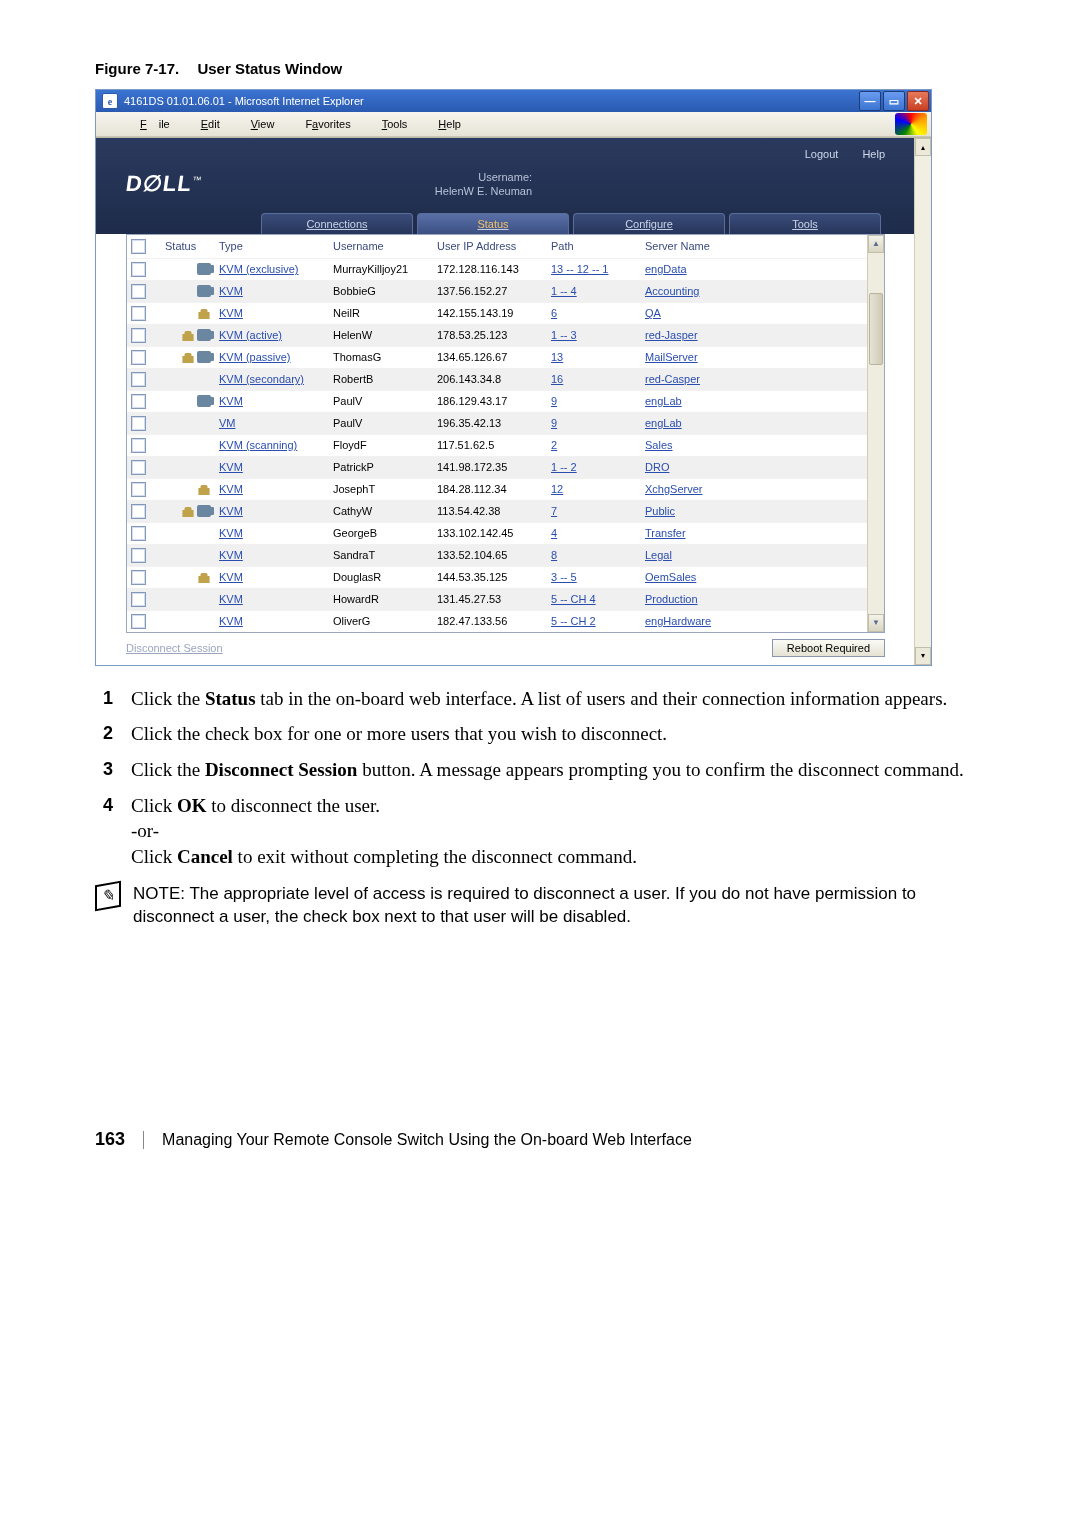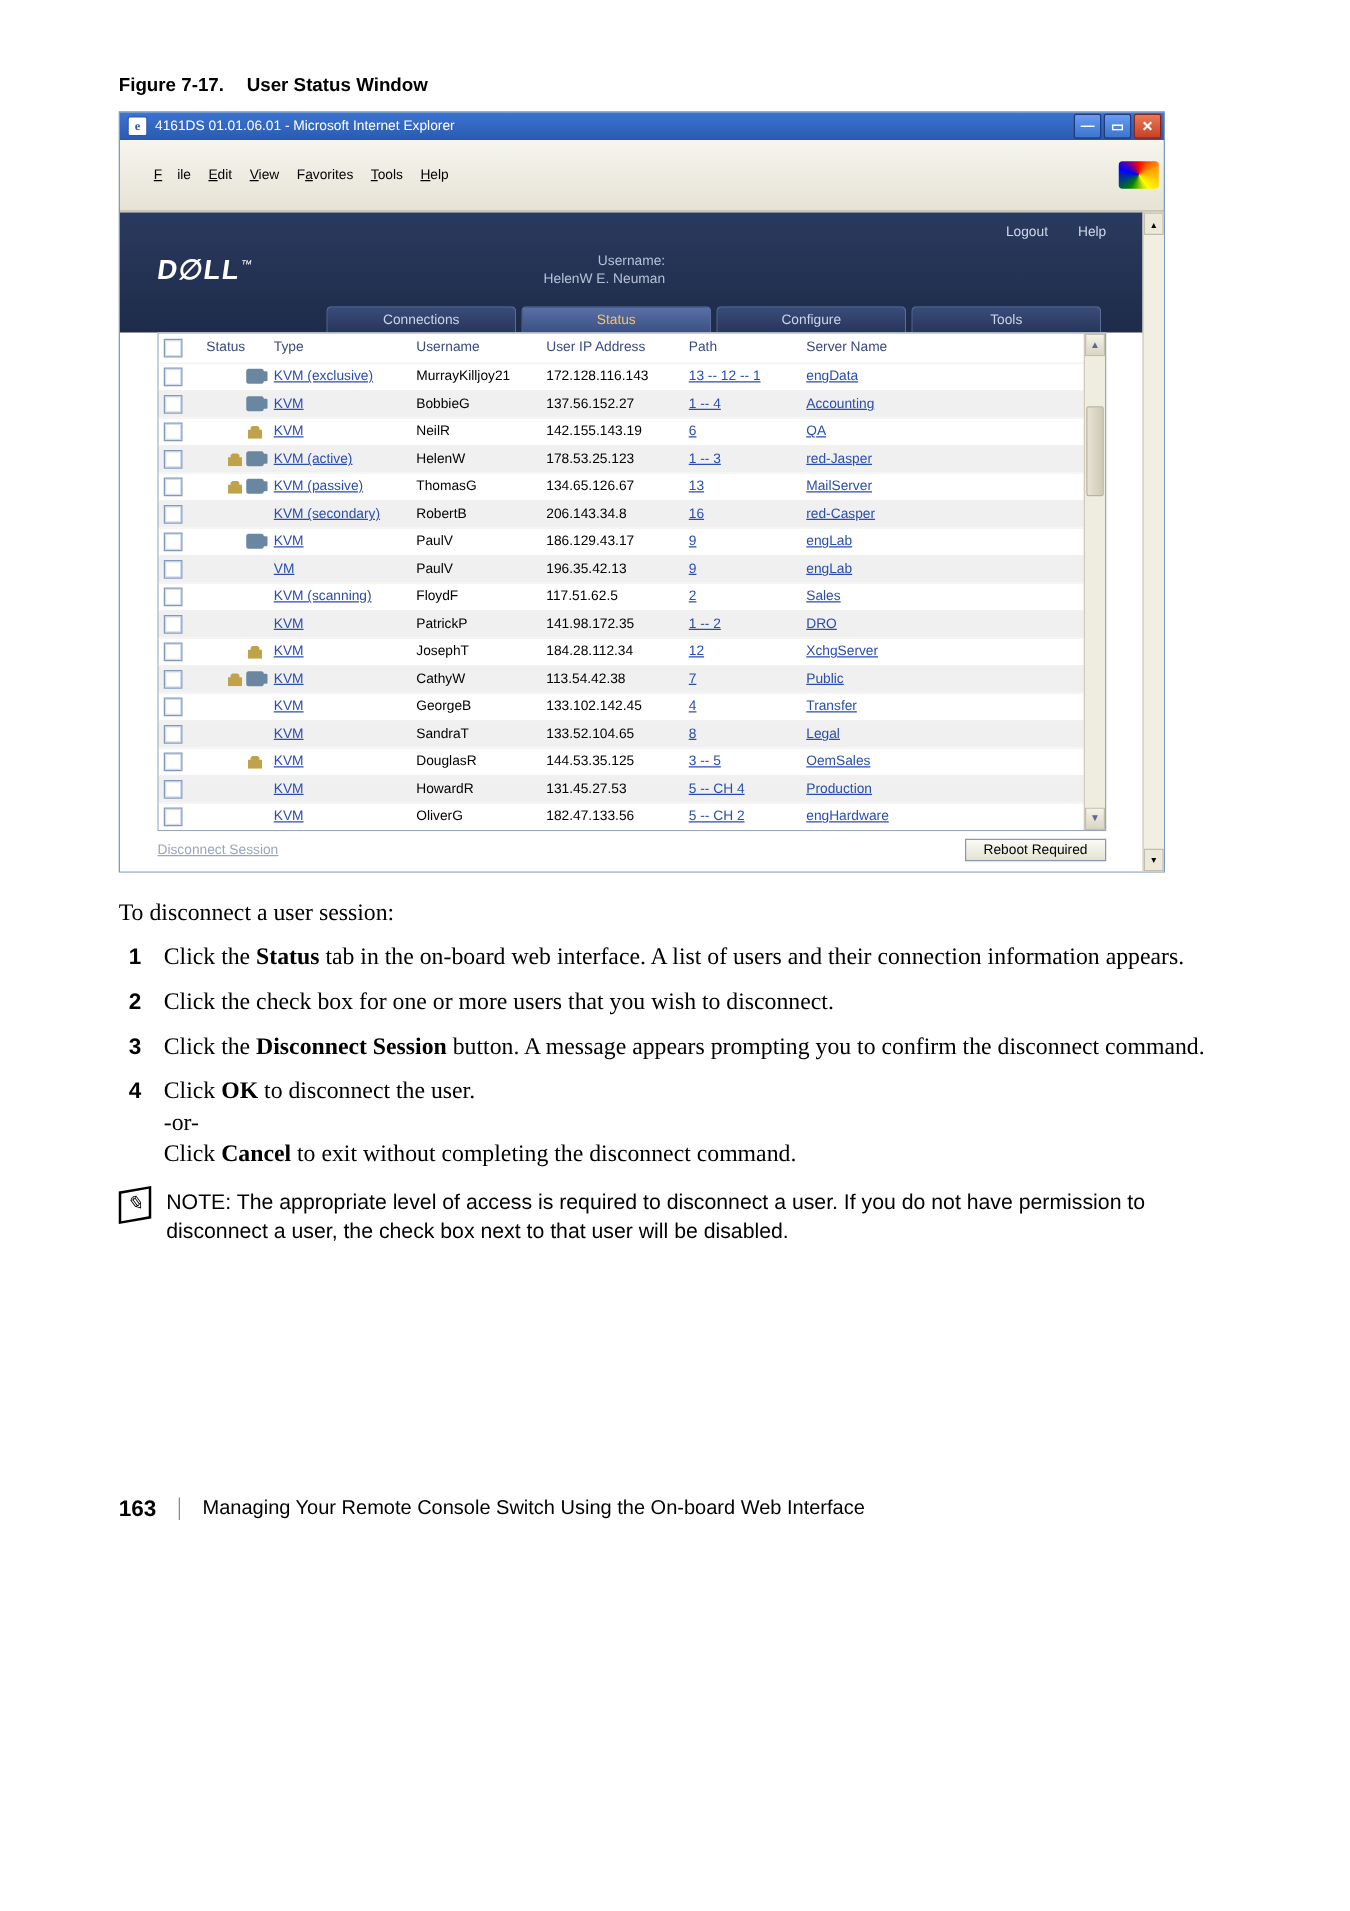--- a/index.html
+++ b/index.html
@@ -49,22 +49,22 @@
   .win-buttons { display:flex; gap:2px; }
   .win-btn {
     width: 20px; height: 18px; display:flex; align-items:center; justify-content:center;
     background: linear-gradient(#6a9cf0,#3b74d1); border:1px solid #1d3c78;
     color:#fff; font-size:11px; font-weight:bold; border-radius:2px;
   }
   .win-btn.close { background: linear-gradient(#e67a5a,#c94023); border-color:#8a261a; }
 
   .menubar {
     background: linear-gradient(#f6f5ee, #e6e3d5);
-    display:flex; align-items:center; gap:2px;
-    padding: 18px 4px; height:20px;
+    display:flex; align-items:center; gap:19px;
+    padding: 2px 4px; height:20px;
     border-bottom:1px solid #c9c6b8;
   }
   .menubar .sep { width:3px; }
   .menubar span { padding:1px 6px; color:#000; }
   .menubar span u { text-decoration: underline; }
   .menubar .ie-logo {
     margin-left:auto; width:20px; height:20px;
     background: conic-gradient(red,orange,yellow,green,blue,red);
     border-radius:3px;
   }
@@ -270,21 +270,21 @@
       </div>
       <div class="banner-row">
         <div class="dell-logo">D∅LL<sup>™</sup></div>
         <div></div>
         <div class="username-box" style="margin:0 auto;">
           <div>Username:</div>
           <div>HelenW E. Neuman</div>
         </div>
         <div style="width:120px"></div>
       </div>
-      <div class="tab-row" style="justify-content:flex-end;">
+      <div class="tab-row" style="justify-content:flex-end;text-decoration:underline;">
         <div style="flex:1"></div>
         <div class="tab">Connections</div>
         <div class="tab active">Status</div>
         <div class="tab">Configure</div>
         <div class="tab">Tools</div>
       </div>
     </div>
 
     <div class="table-wrap">
       <div class="datatable">
@@ -526,21 +526,20 @@
 
     <div class="outer-scroll">
       <div class="arrow">▴</div>
       <div class="track"></div>
       <div class="arrow">▾</div>
     </div>
   </div>
 </div>
 
 <div class="body-text">
-  <p>To disconnect a user session:</p>
   <ol class="steps">
     <li>
       <span class="num">1</span>
       <span class="txt">Click the <span class="b">Status</span> tab in the on-board web interface. A list of users and their connection information appears.</span>
     </li>
     <li>
       <span class="num">2</span>
       <span class="txt">Click the check box for one or more users that you wish to disconnect.</span>
     </li>
     <li>

